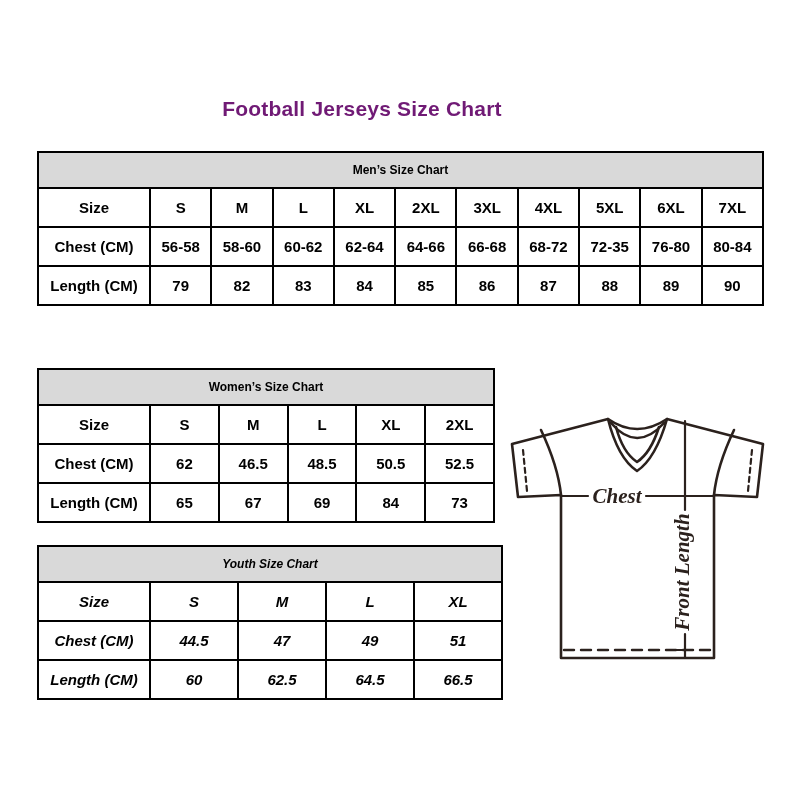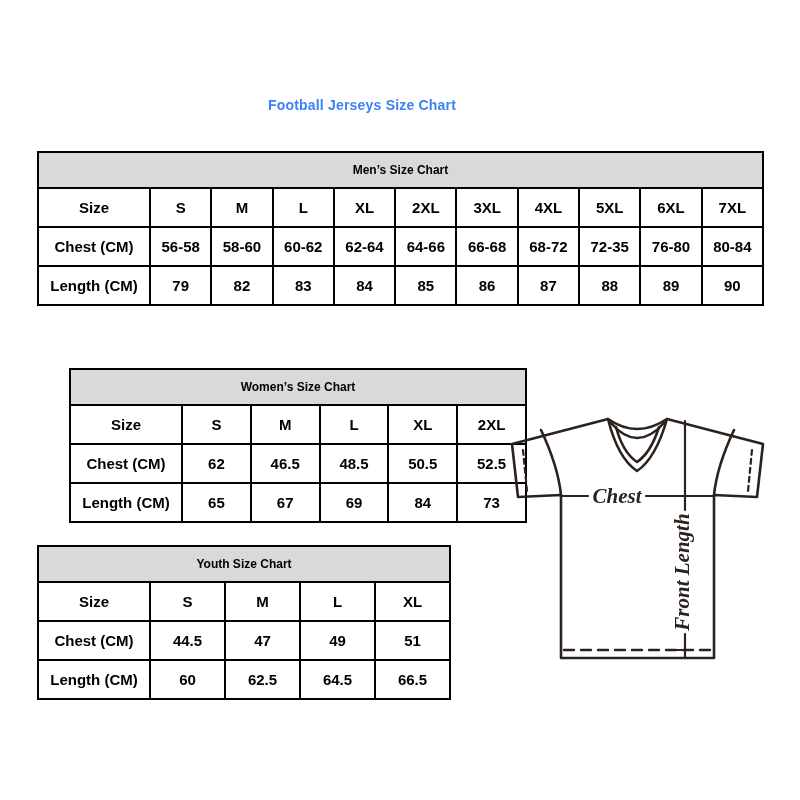--- a/index.html
+++ b/index.html
@@ -2,29 +2,29 @@
 <html><head>
 <meta charset="utf-8">
 <style>
   html,body{margin:0;padding:0;}
   body{
     width:800px;height:800px;position:relative;background:#ffffff;
     font-family:"Liberation Sans", sans-serif;color:#000;overflow:hidden;
   }
   .page-title{
     position:absolute;left:0;top:97px;width:724px;text-align:center;
-    font-size:14px;font-weight:bold;letter-spacing:0.2px;color:#3b82f6;
+    font-size:21px;font-weight:bold;letter-spacing:0.2px;color:#701a75;
   }
   table.size-table{
     position:absolute;border-collapse:collapse;table-layout:fixed;
     background:#fff;
   }
   #men-table{left:37px;top:151px;width:727px;}
-  #women-table{left:37px;top:368px;width:458px;margin-left:32px;}
-  #youth-table{left:37px;top:545px;width:414px;}
+  #women-table{left:37px;top:368px;width:458px;}
+  #youth-table{left:37px;top:545px;width:466px;font-style:italic;}
   .size-table th,.size-table td{
     border:2px solid #000;text-align:center;vertical-align:middle;
     font-weight:bold;font-size:15px;padding:0;color:#000;
   }
   .size-table th.title-cell{
     background:#d9d9d9;height:34px;font-size:12px;
   }
   .size-table tbody th,.size-table tbody td{height:37px;}
   #jersey-diagram{position:absolute;left:500px;top:400px;width:300px;height:280px;}
   #jersey-diagram text{

